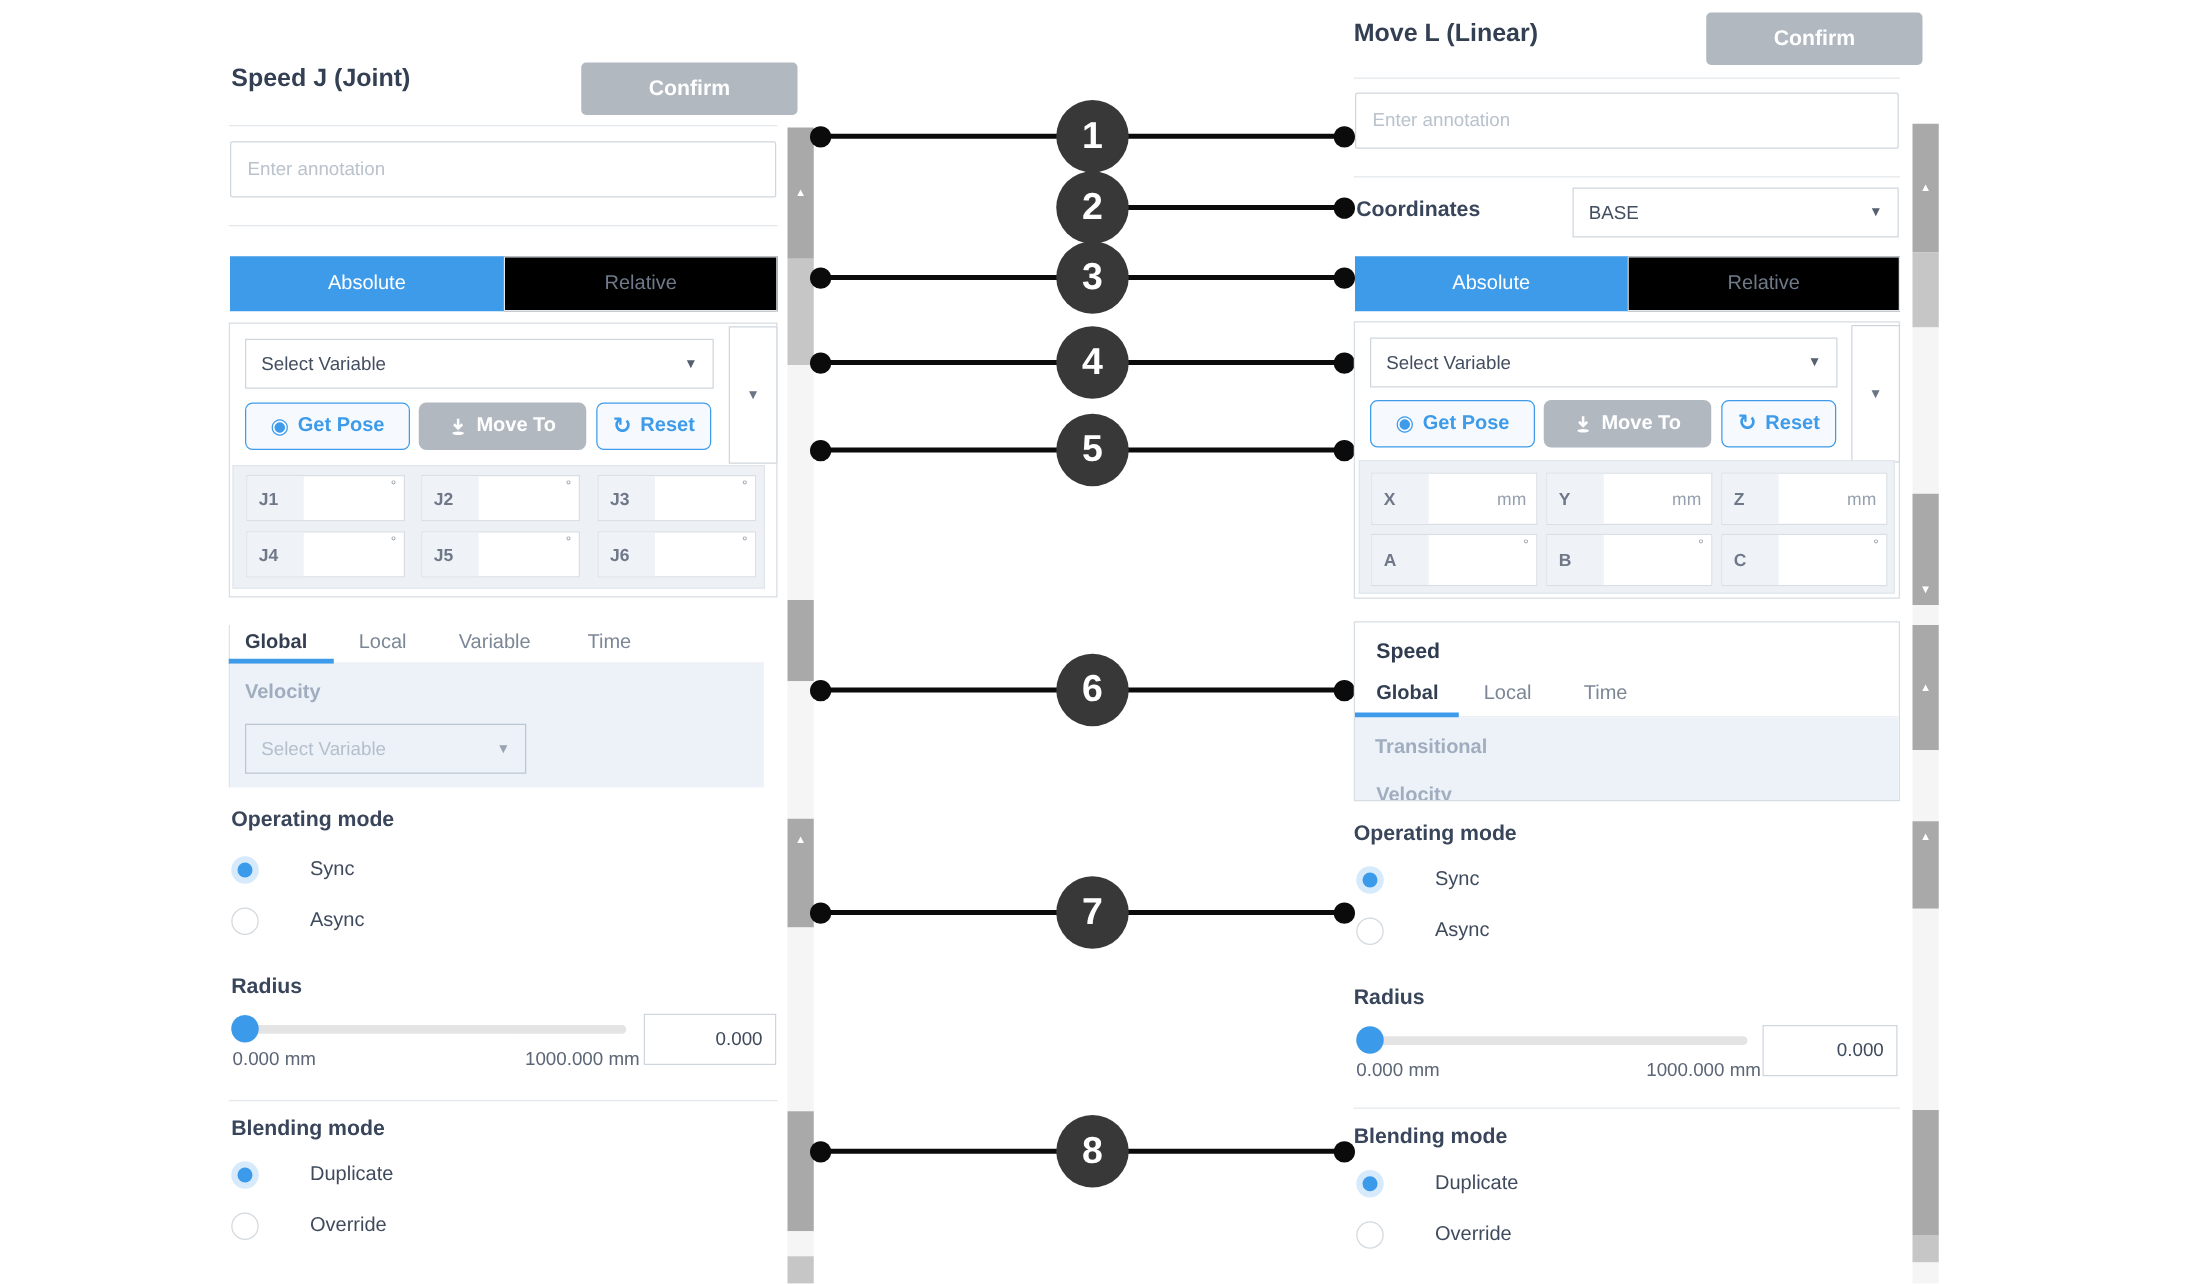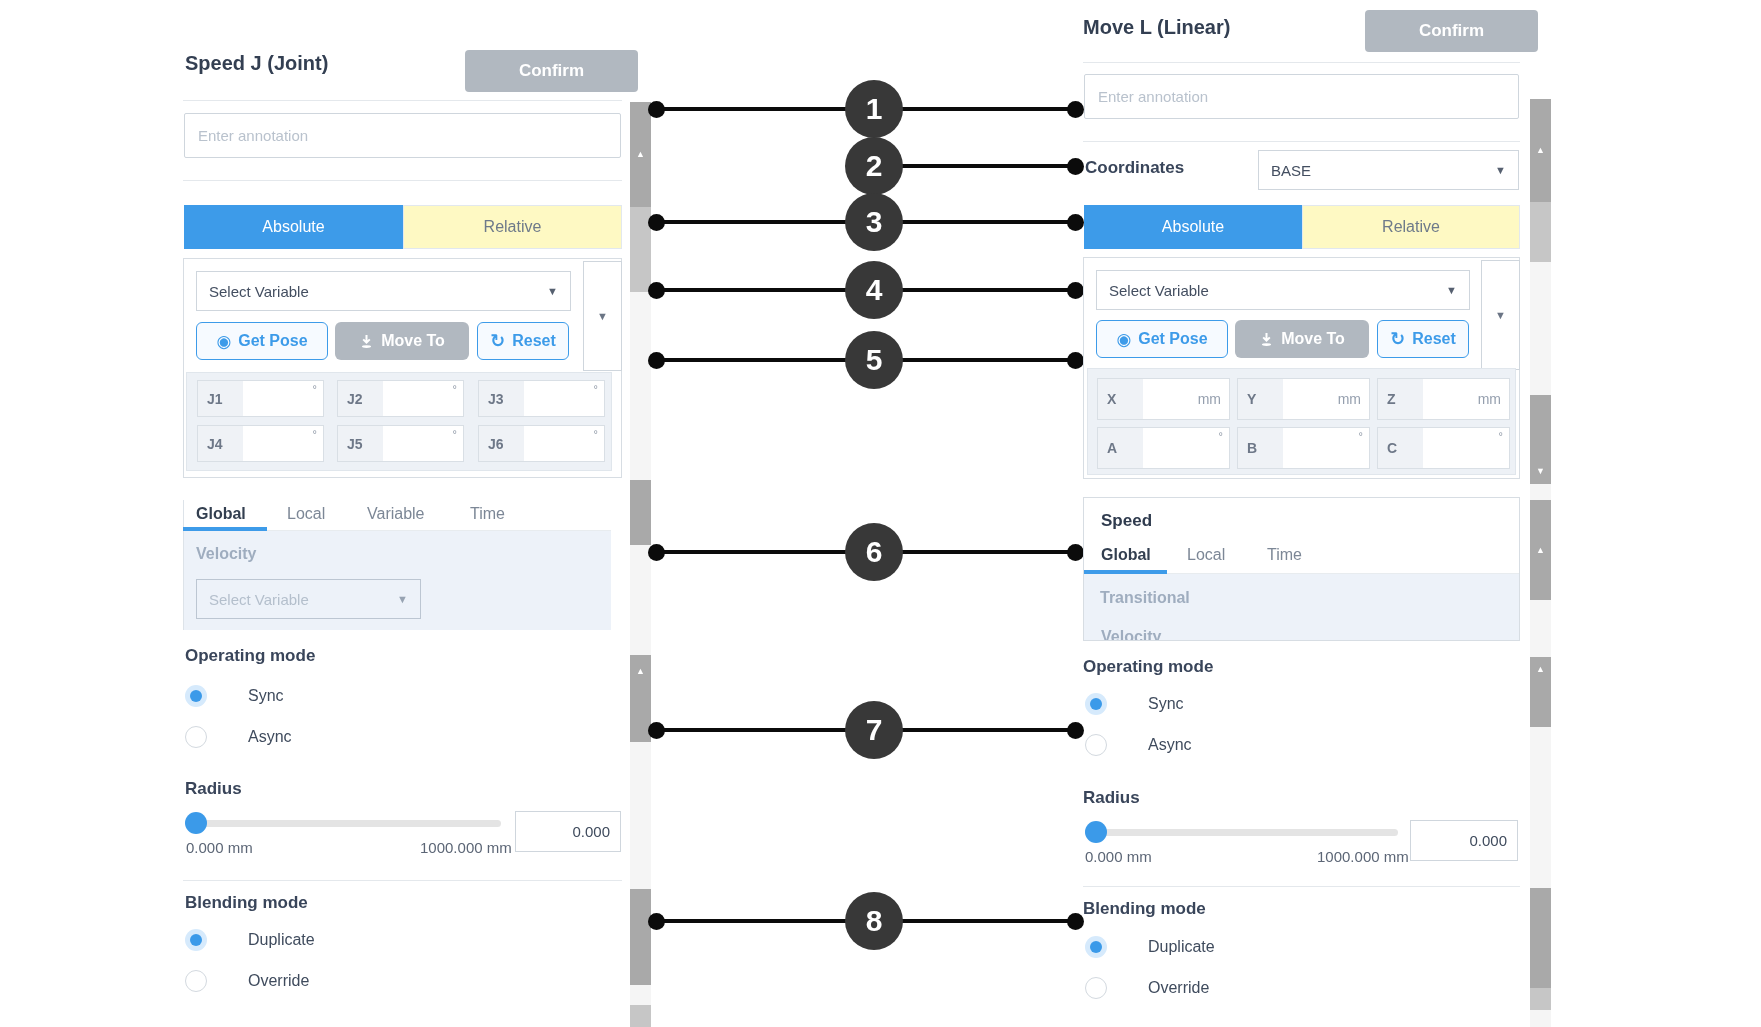--- a/index.html
+++ b/index.html
@@ -7,21 +7,21 @@
   #canvas{position:relative;width:1761px;height:1027px;background:#fff;overflow:hidden;}
   .abs{position:absolute;box-sizing:border-box;}
   .hline{position:absolute;height:1px;background:#e4e8ec;}
   .vline{position:absolute;width:1px;background:#dde3e9;}
   .panel-title{font-size:20px;font-weight:bold;color:#333f52;white-space:nowrap;}
   .btn-confirm{background:#b1b8c0;color:#fff;font-weight:bold;font-size:17px;border:none;border-radius:4px;display:flex;align-items:center;justify-content:center;}
   .input{position:absolute;box-sizing:border-box;border:1px solid #cfd6dd;border-radius:2px;font-size:15px;color:#3f4b5d;padding:0 13px;background:#fff;font-family:inherit;outline:none;}
   input::placeholder{color:#b9c2cd;}
   .tab{display:flex;align-items:center;justify-content:center;font-size:16px;box-sizing:border-box;}
   .tab-on{background:#3d9be9;color:#fff;}
-  .tab-off{background:#fef9c3;color:#6e7a8a;border:1px solid #e2e8ee;}
+  .tab-off{background:#000000;color:#6e7a8a;border:1px solid #e2e8ee;}
   .box{border:1px solid #d7dde3;}
   .select{position:absolute;box-sizing:border-box;border:1px solid #cfd6dd;background:#fff;display:flex;align-items:center;padding:0 12px;font-size:15px;color:#434e60;}
   .caret{margin-left:auto;font-size:11px;color:#566070;}
   .btn-line{position:absolute;box-sizing:border-box;background:#f6faff;border:1px solid #3d9be9;color:#3d9be9;border-radius:6px;font-weight:bold;font-size:16px;display:flex;align-items:center;justify-content:center;gap:7px;}
   .btn-fill{position:absolute;box-sizing:border-box;background:#b1b8c0;border:none;color:#fff;border-radius:6px;font-weight:bold;font-size:16px;display:flex;align-items:center;justify-content:center;gap:7px;}
   .fields-panel{position:absolute;box-sizing:border-box;background:#edf1f6;border:1px solid #e0e6ec;}
   .pfield{position:absolute;box-sizing:border-box;background:#fff;border:1px solid #d9dfe5;display:flex;}
   .pfield .pl{width:45px;background:#eff2f6;color:#6e7888;font-weight:bold;font-size:14px;display:flex;align-items:center;padding-left:9px;box-sizing:border-box;}
   .pu-deg{position:absolute;top:2px;right:6px;font-size:11px;color:#8d97a5;}
   .pu-mm{position:absolute;right:8px;top:50%;transform:translateY(-50%);font-size:14px;color:#959fae;}

